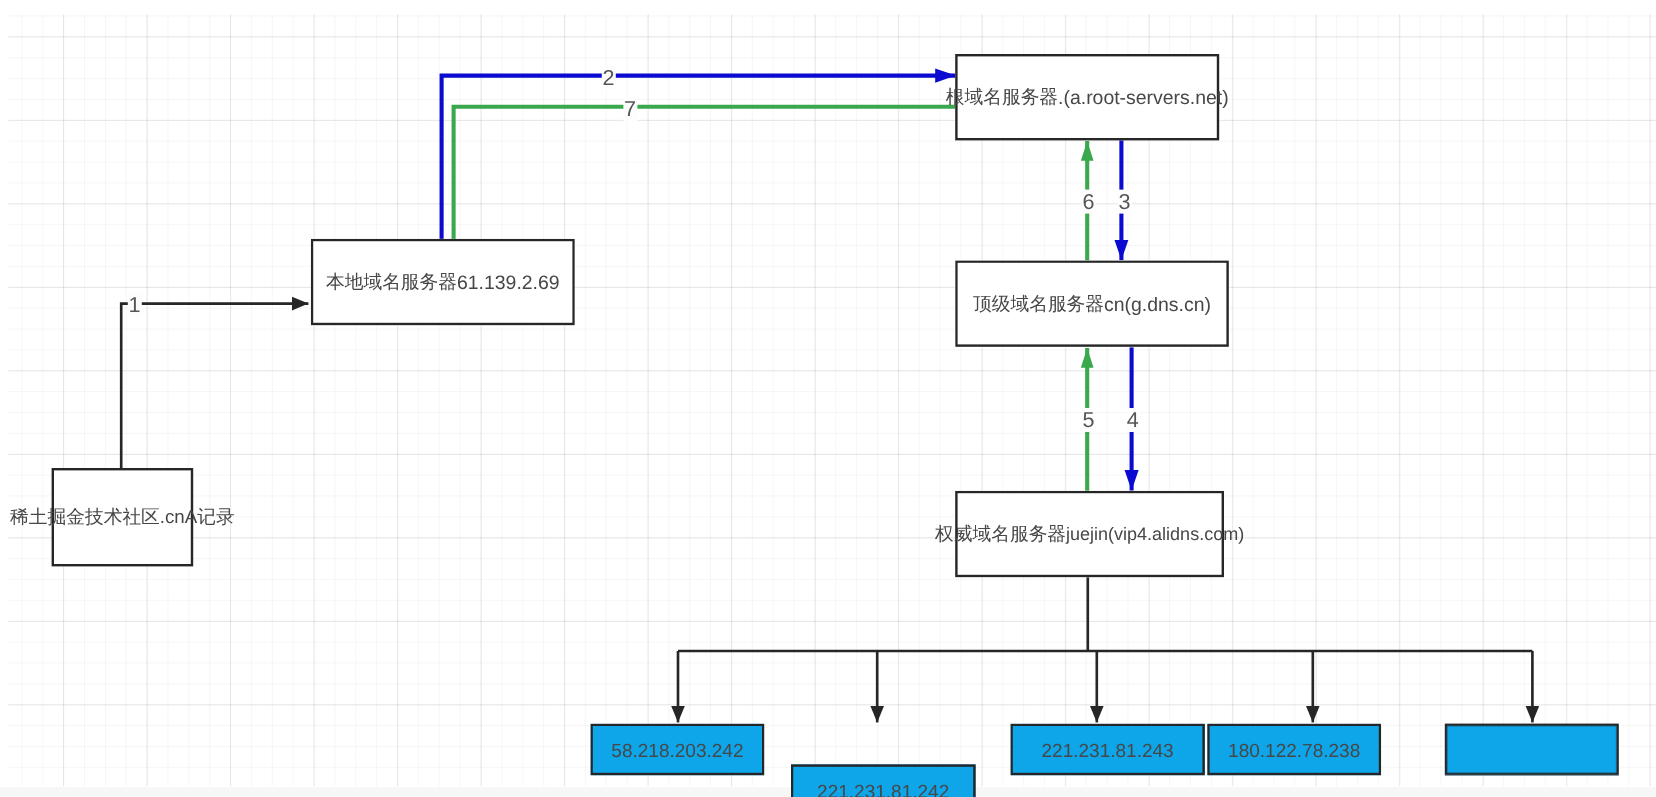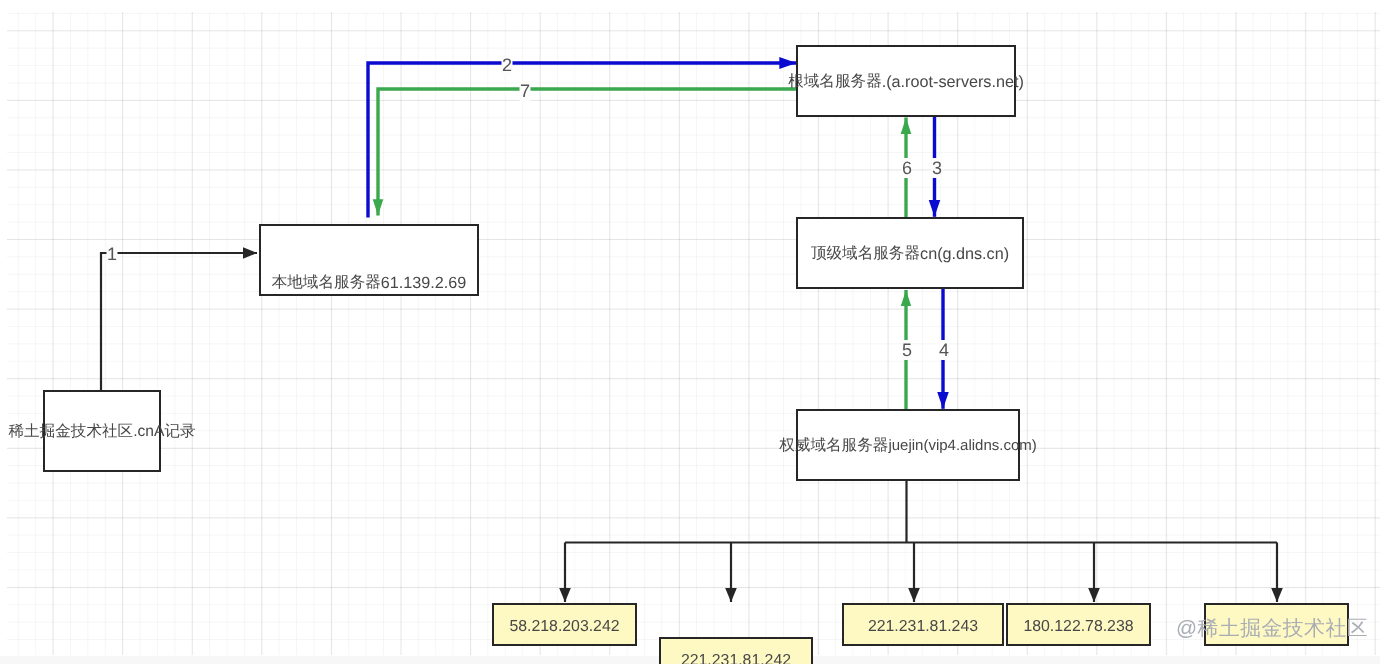--- a/index.html
+++ b/index.html
@@ -17,21 +17,21 @@
       linear-gradient(to bottom, rgba(0,0,0,0.075) 1px, transparent 1px),
       linear-gradient(to right, rgba(0,0,0,0.035) 1px, transparent 1px),
       linear-gradient(to bottom, rgba(0,0,0,0.035) 1px, transparent 1px);
     background-size:69.6px 69.6px,69.6px 69.6px,17.4px 17.4px,17.4px 17.4px;
     background-position:45.6px 18.3px,45.6px 18.3px,45.6px 18.3px,45.6px 18.3px;}
   svg#diagram{position:absolute;left:0;top:0;width:1380px;height:664px;}
   .nodebox{position:absolute;border:2.4px solid #262626;background:#ffffff;
     display:flex;flex-direction:row;align-items:center;justify-content:center;
     color:#474747;font-size:15.6px;line-height:20.7px;white-space:nowrap;
     padding-top:2px;}
-  .ipbox{position:absolute;border:2.4px solid #262626;background:#fef9c3;
+  .ipbox{position:absolute;border:2.4px solid #262626;background:#0ea5e9;
     display:flex;align-items:center;justify-content:center;color:#474747;font-size:15.85px;
     line-height:1;padding-top:4px;}
   .lbl{position:absolute;font-size:18px;color:#3f3f3f;background:#fdfdfd;
     padding:2.5px 0.5px;line-height:15px;transform:translate(-50%,-50%);}
   #watermark{position:absolute;left:1176px;top:628.5px;font-size:20.8px;color:#a9adb4;
     white-space:nowrap;letter-spacing:0.5px;transform:translateY(-50%);}
 </style>
 </head>
 <body>
 
@@ -106,21 +106,21 @@
       </g>
       <g>
         <path d="M1277,542.5 L1277,602" stroke="#262626" stroke-width="2.2" fill="none" stroke-linecap="butt" stroke-linejoin="miter" marker-end="url(#ah-black-8)"></path>
       </g>
     </svg>
   <div id="nodes">
       <div class="nodebox" style="left: 42.5px; top: 389.5px; width: 118px; height: 82px;">
         <div>稀土掘金技术社区.cn</div>
         <div>A记录</div>
       </div>
-      <div class="nodebox" style="left: 258.5px; top: 224px; width: 220px; height: 72px; align-items: flex-end;">
+      <div class="nodebox" style="left: 258.5px; top: 199px; width: 220px; height: 72px;">
         <div style="font-size: 15.6px;">本地域名服务器</div>
         <div style="font-size: 16.2px;">61.139.2.69</div>
       </div>
       <div class="nodebox" style="left: 795.5px; top: 44.5px; width: 220px; height: 72px;">
         <div style="font-size: 15.6px;">根域名服务器</div>
         <div style="font-size: 16.2px;">.(a.root-servers.net)</div>
       </div>
       <div class="nodebox" style="left: 795.5px; top: 216.5px; width: 228px; height: 72px;">
         <div style="font-size: 15.6px;">顶级域名服务器</div>
         <div style="font-size: 16.2px;">cn(g.dns.cn)</div>
@@ -137,14 +137,13 @@
     </div>
   <div id="labels">
       <div class="lbl" style="left: 112px; top: 254px; color: rgb(85, 85, 85);">1</div>
       <div class="lbl" style="left: 507px; top: 65px; color: rgb(85, 85, 85);">2</div>
       <div class="lbl" style="left: 936.5px; top: 168px; color: rgb(85, 85, 85);">3</div>
       <div class="lbl" style="left: 943.5px; top: 350px; color: rgb(85, 85, 85);">4</div>
       <div class="lbl" style="left: 907px; top: 350px; color: rgb(85, 85, 85);">5</div>
       <div class="lbl" style="left: 907px; top: 168px; color: rgb(85, 85, 85);">6</div>
       <div class="lbl" style="left: 525px; top: 90.5px; color: rgb(85, 85, 85);">7</div>
     </div>
-  <div id="watermark">@稀土掘金技术社区</div>
 </div>
 
 </body></html>

